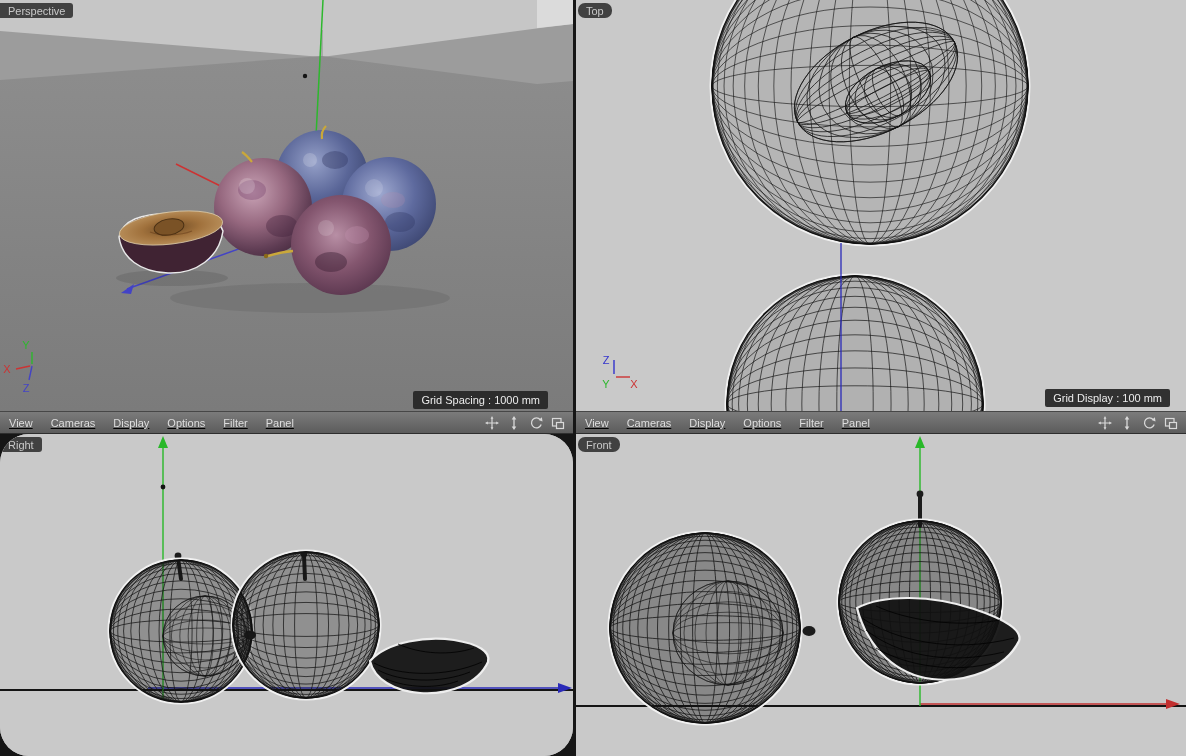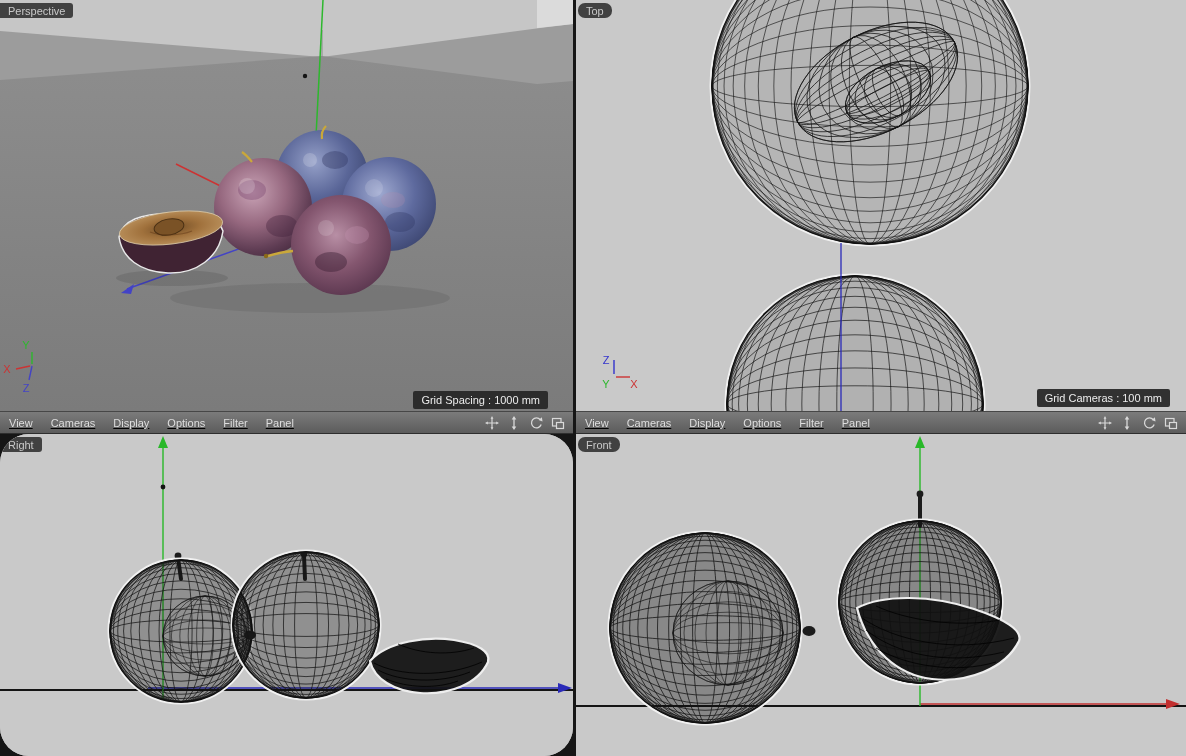--- a/index.html
+++ b/index.html
@@ -211,21 +211,21 @@
       <line x1="265" y1="243" x2="265" y2="411" stroke="#2a2ab8" stroke-width="1.3"></line>
       <g>
         <line x1="38" y1="360" x2="38" y2="374" stroke="#3333cc" stroke-width="1.4"></line>
         <line x1="40" y1="377" x2="54" y2="377" stroke="#cc3333" stroke-width="1.4"></line>
         <text x="30" y="364" fill="#3333cc" text-anchor="middle">Z</text>
         <text x="30" y="388" fill="#2db82d" text-anchor="middle">Y</text>
         <text x="58" y="388" fill="#cc3333" text-anchor="middle">X</text>
       </g>
     </svg>
     <div class="vp-label inset">Top</div>
-    <div class="grid-badge" id="gb-top">Grid Cameras : 100 mm</div>
+    <div class="grid-badge" id="gb-top">Grid Display : 100 mm</div>
   </div>
 
   <div class="menubar" id="mb-left">
     <span class="menu-item">View</span>
     <span class="menu-item">Cameras</span>
     <span class="menu-item">Display</span>
     <span class="menu-item">Options</span>
     <span class="menu-item">Filter</span>
     <span class="menu-item">Panel</span>
     <span class="mb-icons">

